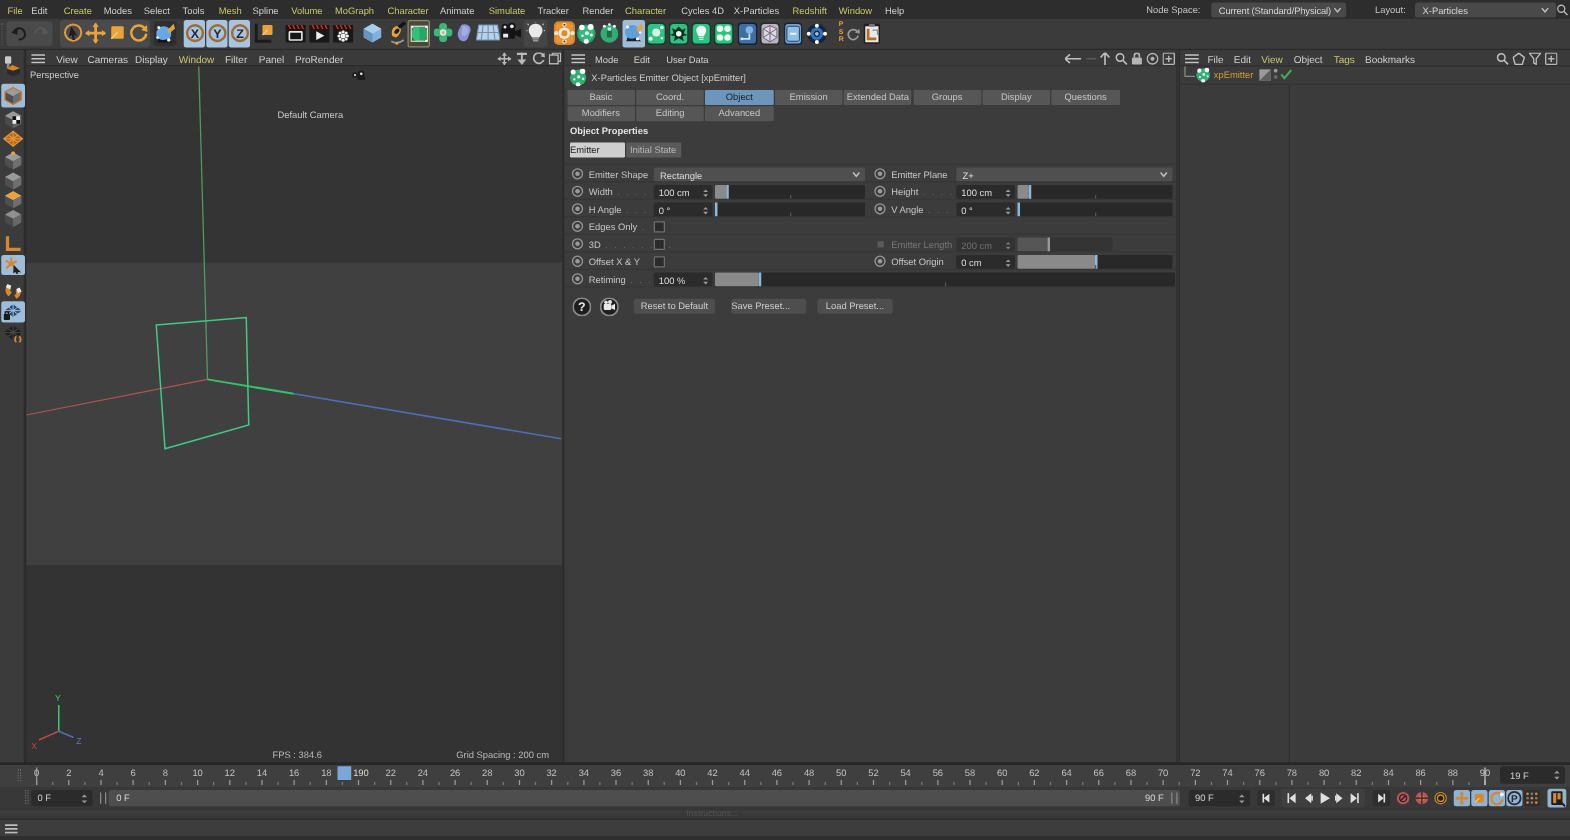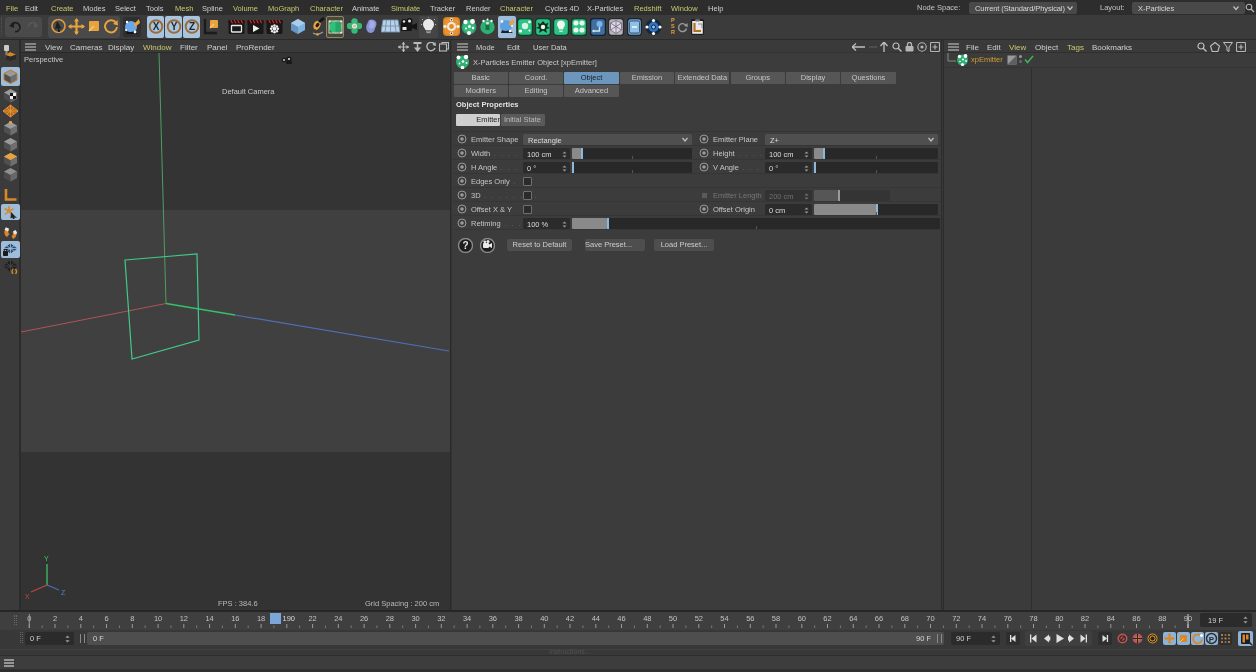--- a/index.html
+++ b/index.html
@@ -509,21 +509,21 @@
 <div style="position:absolute;left:841.3px;top:72px;width:54.4px;height:12px;background:#565656;border-radius:1px;"></div>
 <div style="position:absolute;left:841.3px;top:72px;width:54.4px;height:12px;font-size:7.5px;color:#c6c6c6;text-align:center;line-height:12px;">Questions</div>
 <div style="position:absolute;left:453.5px;top:85px;width:54.4px;height:12px;background:#565656;border-radius:1px;"></div>
 <div style="position:absolute;left:453.5px;top:85px;width:54.4px;height:12px;font-size:7.5px;color:#c6c6c6;text-align:center;line-height:12px;">Modifiers</div>
 <div style="position:absolute;left:508.9px;top:85px;width:54.4px;height:12px;background:#565656;border-radius:1px;"></div>
 <div style="position:absolute;left:508.9px;top:85px;width:54.4px;height:12px;font-size:7.5px;color:#c6c6c6;text-align:center;line-height:12px;">Editing</div>
 <div style="position:absolute;left:564.3px;top:85px;width:54.4px;height:12px;background:#565656;border-radius:1px;"></div>
 <div style="position:absolute;left:564.3px;top:85px;width:54.4px;height:12px;font-size:7.5px;color:#c6c6c6;text-align:center;line-height:12px;">Advanced</div>
 <div style="position:absolute;left:456px;top:101px;font-size:7.5px;color:#e2e2e2;font-weight:bold;white-space:nowrap;line-height:1;">Object Properties</div>
 <div style="position:absolute;left:456px;top:114px;width:44px;height:12px;background:#cfcfcf;border-radius:1px;"></div>
-<div style="position:absolute;left:456px;top:114px;width:44px;height:12px;font-size:7.5px;color:#1e1e1e;text-align:right;line-height:12px;">Emitter</div>
+<div style="position:absolute;left:456px;top:114px;width:44px;height:12px;font-size:7.5px;color:#1e1e1e;text-align:left;line-height:12px;">Emitter</div>
 <div style="position:absolute;left:500.5px;top:114px;width:44px;height:12px;background:#5a5a5a;border-radius:1px;"></div>
 <div style="position:absolute;left:500.5px;top:114px;width:44px;height:12px;font-size:7.5px;color:#b9b9b9;text-align:center;line-height:12px;">Initial State</div>
 <div style="position:absolute;left:452px;top:131px;width:489px;height:1px;background:#363636;"></div>
 <div style="position:absolute;left:452px;top:145px;width:489px;height:1px;background:#363636;"></div>
 <div style="position:absolute;left:452px;top:159px;width:489px;height:1px;background:#363636;"></div>
 <div style="position:absolute;left:452px;top:173px;width:489px;height:1px;background:#363636;"></div>
 <div style="position:absolute;left:452px;top:187px;width:489px;height:1px;background:#363636;"></div>
 <div style="position:absolute;left:452px;top:201px;width:489px;height:1px;background:#363636;"></div>
 <div style="position:absolute;left:452px;top:215px;width:489px;height:1px;background:#363636;"></div>
 <div style="position:absolute;left:452px;top:229px;width:489px;height:1px;background:#363636;"></div>

